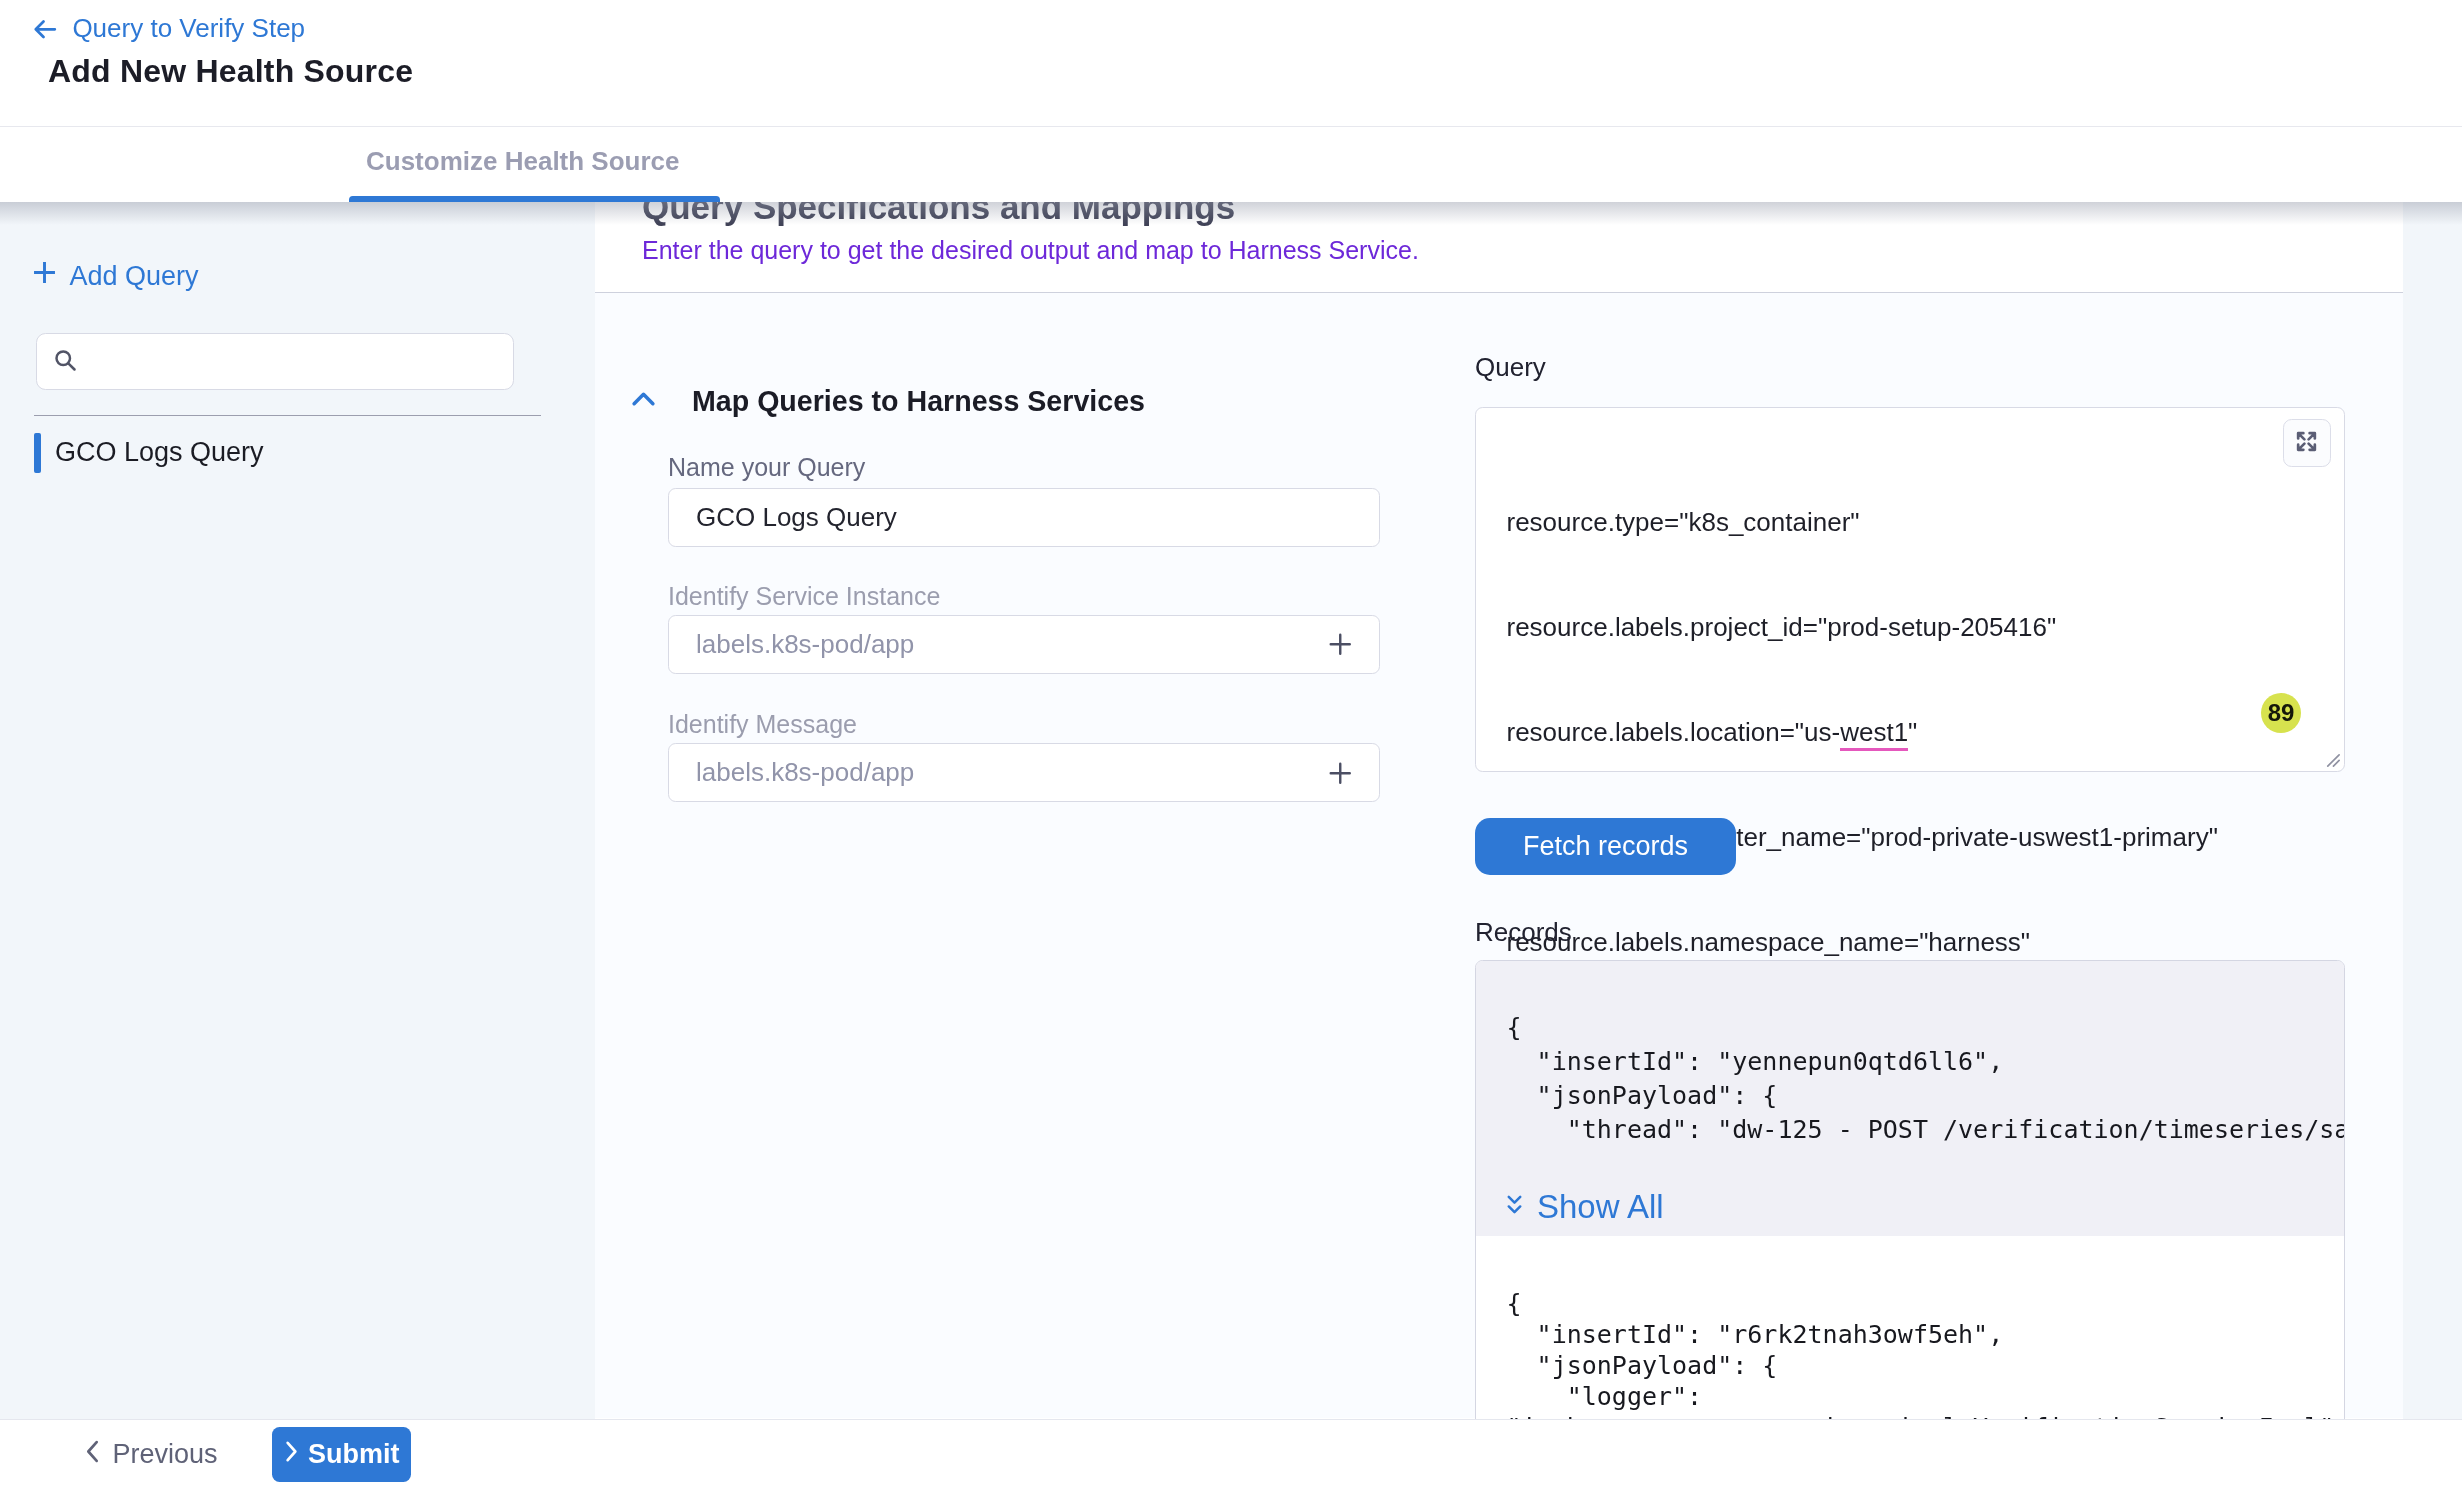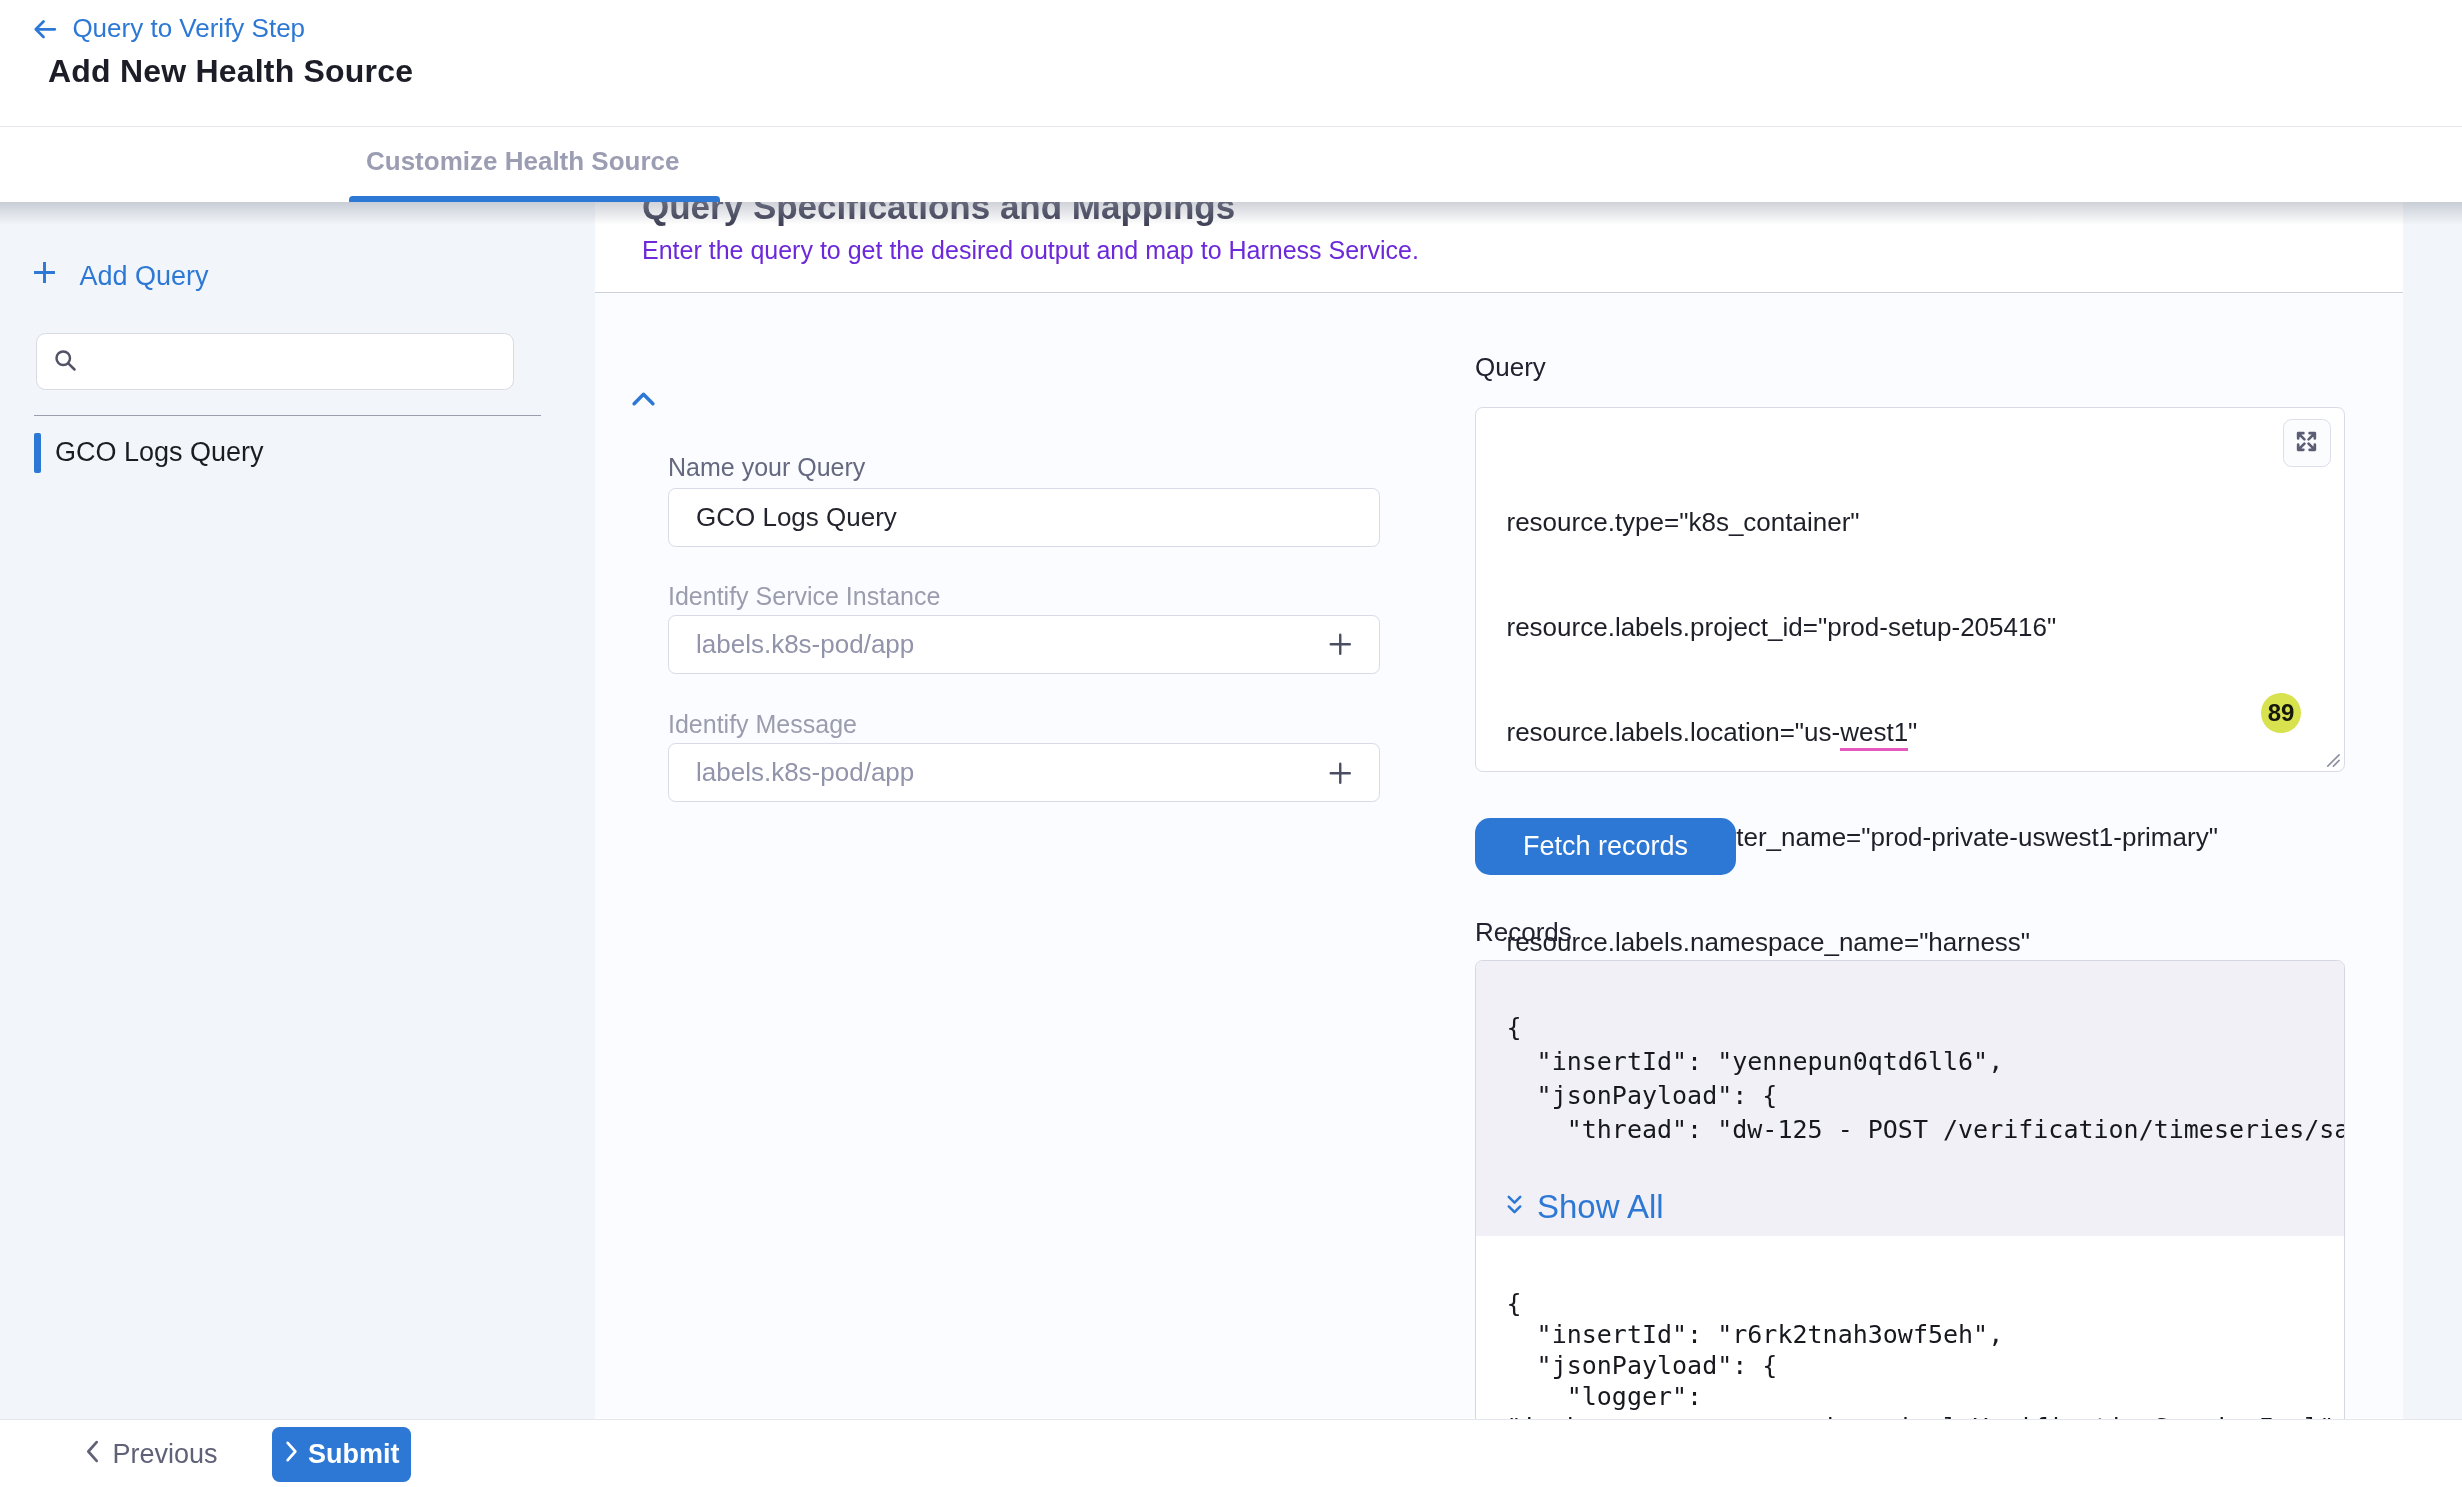--- a/index.html
+++ b/index.html
@@ -21,21 +21,21 @@
   .tabbar { position:absolute; left:0; top:126px; width:2462px; height:76px; background:#fff; border-top:1px solid #e7e8ee; }
   .tab { position:absolute; top:0; height:69px; display:flex; align-items:center; font-size:26px; font-weight:600; cursor:pointer; }
   .tab-define { left:51px; color:#2c2d3e; }
   .tab-customize { left:366px; color:#9b9db2; }
   .tab-underline { position:absolute; left:349px; top:69px; width:371px; height:7.6px; background:#2e78d5; border-radius:3.8px 3.8px 0 0; }
   
   .content { position:absolute; left:0; top:202px; width:2462px; height:1217px; background:#f2f6fa; overflow:hidden; }
   .scroll-shadow { position:absolute; left:0; top:0; width:100%; height:23px; background:linear-gradient(to bottom, rgba(150,155,170,0.45), rgba(150,155,170,0)); z-index:6; pointer-events:none; }
   
   .sidebar { position:absolute; left:0; top:0; width:595px; height:100%; }
-  .add-query { position:absolute; left:30.5px; top:57px; display:flex; align-items:center; gap:22px; color:#2e78d5; font-size:27px; cursor:pointer; }
+  .add-query { position:absolute; left:30.5px; top:57px; display:flex; align-items:center; gap:12px; color:#2e78d5; font-size:27px; cursor:pointer; }
   .search-box { position:absolute; left:36px; top:131px; width:478px; height:57px; background:#fff; border:1.4px solid #d8dae5; border-radius:9.5px; display:flex; align-items:center; padding-left:15.2px; }
   .search-box input { border:none; outline:none; background:transparent; font-size:25px; flex:1; margin-left:11.4px; font-family:"Liberation Sans",sans-serif; color:#2c2d3e; }
   .sidebar-divider { position:absolute; left:34px; top:213px; width:507px; height:0; border-top:1.9px solid #9c9eae; }
   .query-item { position:absolute; left:0; top:229px; width:595px; height:48px; cursor:pointer; }
   .query-item .sel-bar { position:absolute; left:34px; top:1.9px; width:6.7px; height:40px; background:#2e78d5; border-radius:1.9px; }
   .query-item .label { position:absolute; left:55px; top:5.7px; font-size:27px; color:#1b1c24; font-weight:500; }
   
   .main { position:absolute; left:595px; top:0; width:1808px; height:100%; background:#fff; }
   .band { position:absolute; left:0; top:0; width:100%; height:90px; overflow:hidden; }
   .section-title { position:absolute; left:47px; top:-15.2px; font-size:35px; font-weight:700; color:#3f4156; }
@@ -135,20 +135,21 @@
       <div class="section-subtitle">Enter the query to get the desired output and map to Harness Service.</div>
     </div>
 
     <div class="panel">
 
       <div class="collapse-chevron">
         <svg width="25" height="19" viewBox="0 0 24 16" fill="none">
             <path d="M3 13 12 4l9 9" stroke="#2e78d5" stroke-width="3.4" stroke-linecap="round" stroke-linejoin="round"></path>
           </svg>
       </div>
+      <div class="map-heading">Map Queries to Harness Services</div>
 
       <div class="field-label lbl-name">Name your Query</div>
       <input class="tb tb-name" value="GCO Logs Query" style="">
 
       <div class="field-label dim lbl-si">Identify Service Instance</div>
       <input class="tb tb-si" placeholder="labels.k8s-pod/app" style="">
       <div class="plus-btn plus-si">
         <svg width="30.5" height="30.5" viewBox="0 0 24 24" fill="none">
             <path d="M12 4.5v15M4.5 12h15" stroke="#4b4e63" stroke-width="1.9" stroke-linecap="round"></path>
           </svg>

